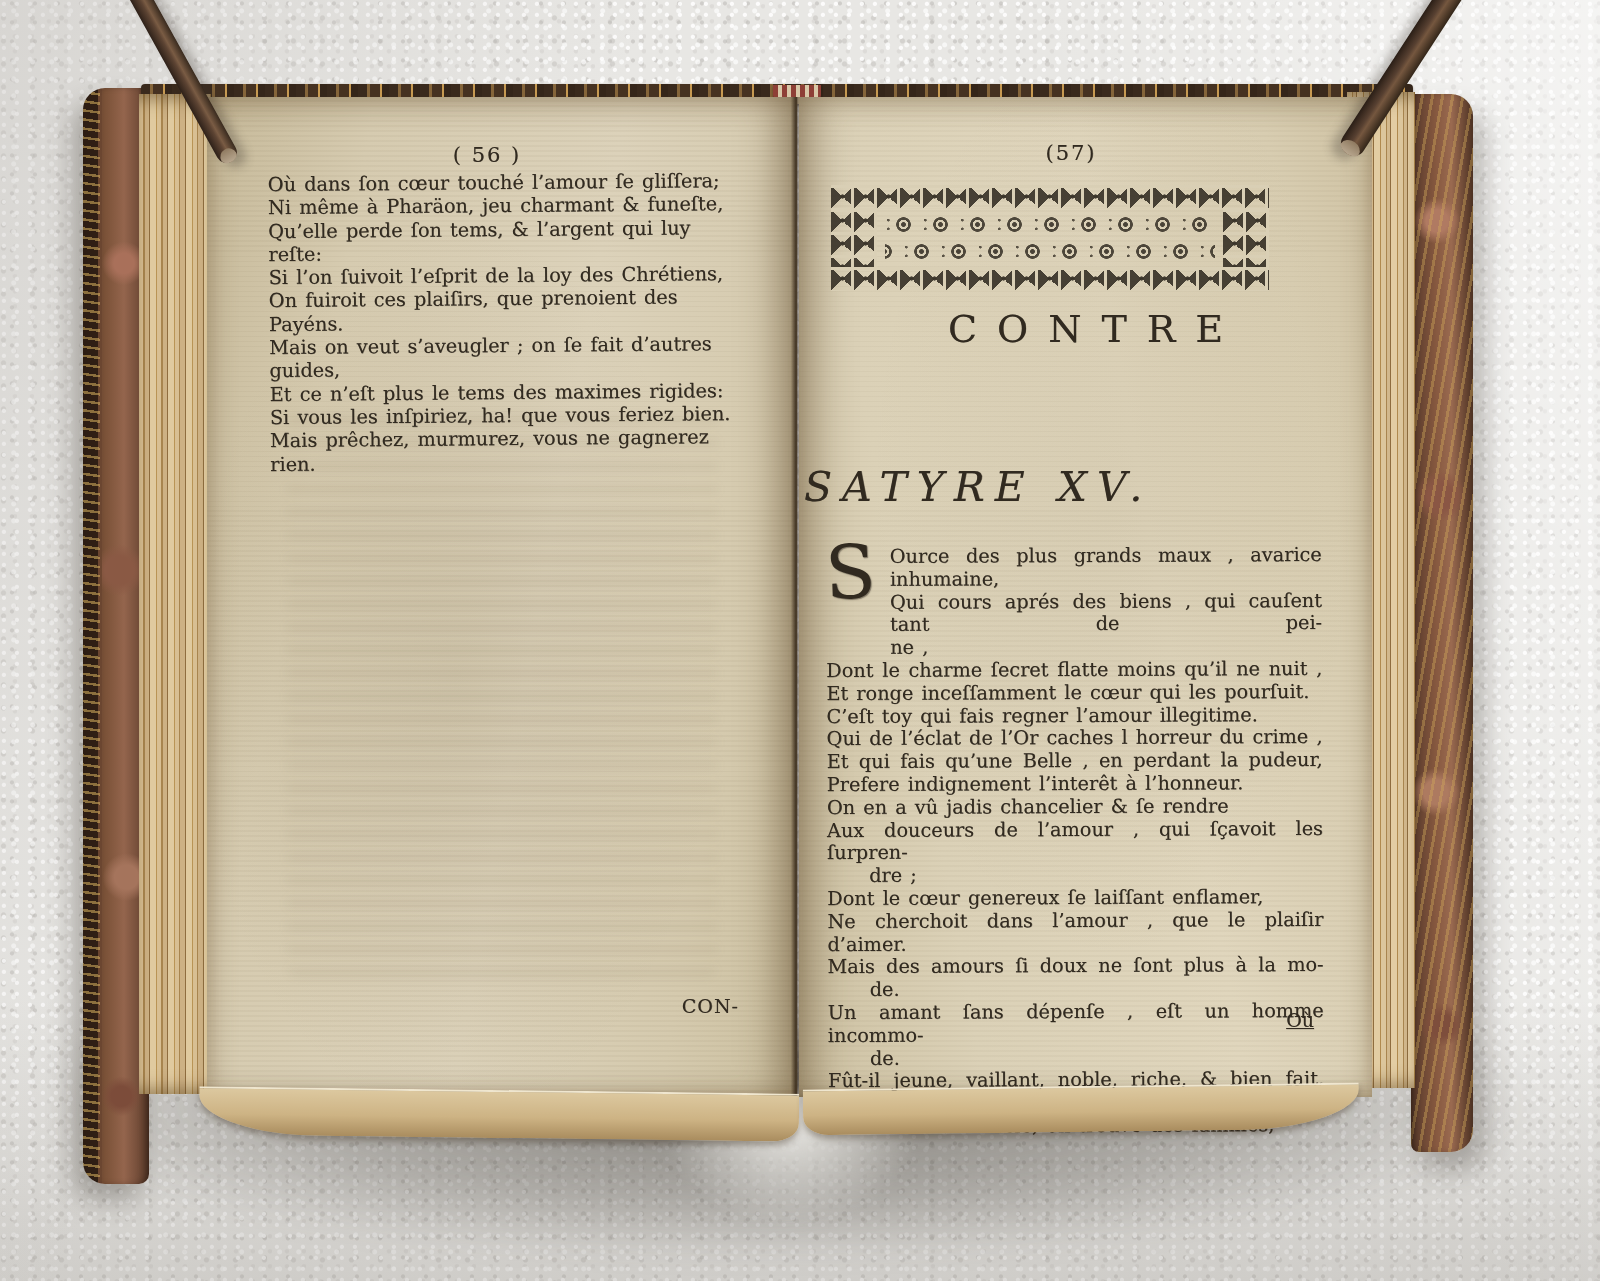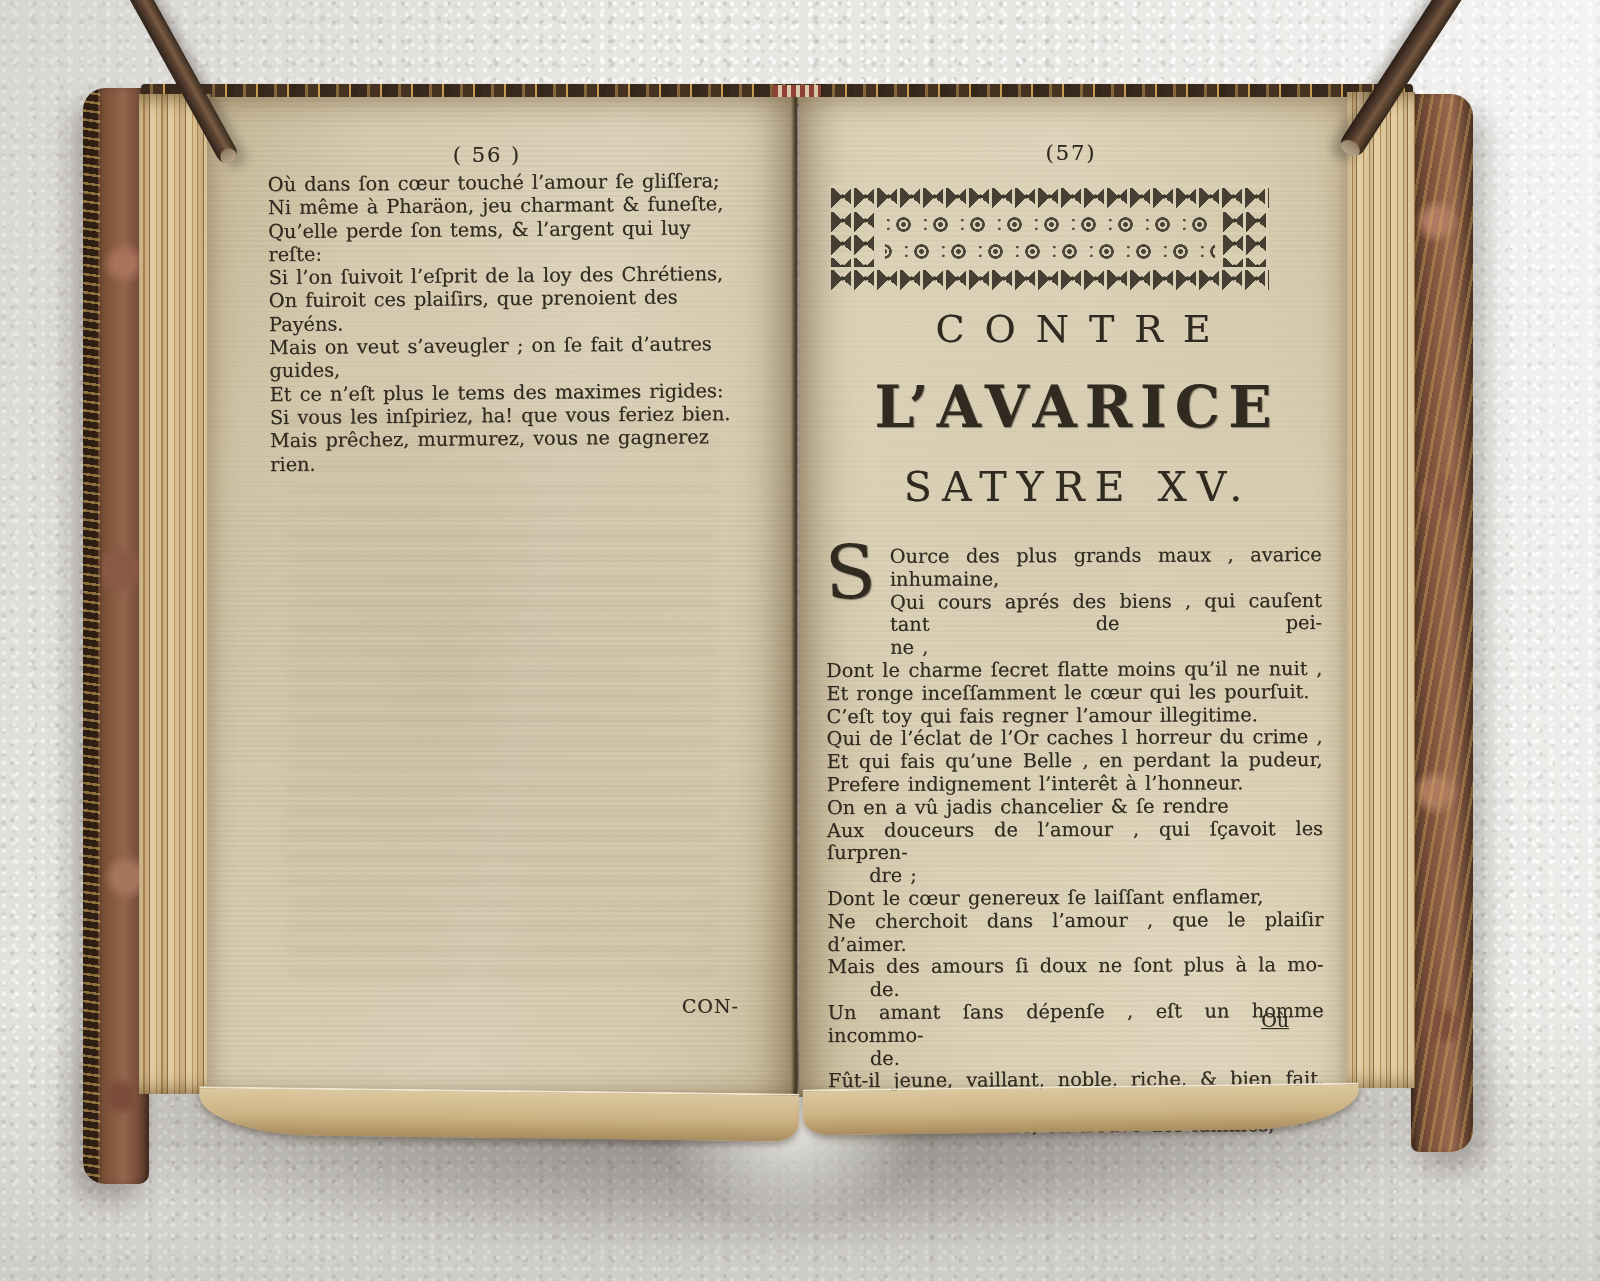--- a/index.html
+++ b/index.html
@@ -103,20 +103,21 @@
     left:660px;width:548px;
     background:
       repeating-linear-gradient(0deg, rgba(101,85,55,.045) 0 1.5px, rgba(0,0,0,0) 1.5px 5px),
       radial-gradient(ellipse at 55% 40%, rgba(120,105,70,.08) 0%, rgba(0,0,0,0) 55%),
       linear-gradient(80deg,#cdc1a2 0%, #dbd1b7 25%, #e0d6bd 60%, #d8cdb1 85%, #cfc2a3 100%);
     box-shadow:
       inset 30px 0 40px -18px rgba(88,66,36,.5),
       inset -20px 0 26px -16px rgba(120,95,60,.38),
       inset 0 22px 26px -16px rgba(115,92,58,.32),
       inset 0 -18px 22px -14px rgba(115,92,58,.3);
+    padding-left: 25px;
   }
   .gutter{
     position:absolute;left:652px;top:13px;width:10px;height:1000px;
     background:linear-gradient(90deg, rgba(60,45,25,.05), rgba(43,30,16,.8) 50%, rgba(60,45,25,.05));
   }
   .bottom-band{position:absolute;background:linear-gradient(180deg,#dcc89f 0%,#cdb384 55%,#a98c5e 100%);box-shadow:0 4px 6px rgba(50,35,18,.35);}
   .bottom-band.bl{left:60px;bottom:2px;width:600px;height:46px;border-radius:0 0 26px 120px/0 0 18px 40px;transform:rotate(.7deg);border-top:2px solid #efe6cf;}
   .bottom-band.br{left:664px;bottom:8px;width:556px;height:44px;border-radius:0 0 120px 26px/0 0 40px 18px;transform:rotate(-.7deg);border-top:2px solid #efe6cf;}
   .showthrough{
     position:absolute;left:80px;top:310px;width:430px;height:570px;border-radius:10px;
@@ -137,21 +138,21 @@
   .line.ind{padding-left:42px;}
   .dropcap{
     position:absolute;left:26px;top:440px;font-size:74px;line-height:70px;
     transform:rotate(-2deg);text-shadow:1px 1px 1.2px rgba(49,42,32,.55);
   }
   .catchword{position:absolute;font-size:19px;}
   .page-left .catchword{top:898px;right:58px;letter-spacing:1px;}
   .page-right .catchword{top:912px;right:58px;text-decoration:underline;}
   .t-contre{position:absolute;top:210px;left:0;width:100%;text-align:center;font-size:38px;letter-spacing:20px;margin-left:10px;}
   .t-avarice{position:absolute;top:276px;left:0;width:100%;text-align:center;font-size:57px;letter-spacing:8px;margin-left:4px;font-weight:bold;text-shadow:1px 1px 1px rgba(49,42,32,.45);}
-  .t-satyre{position:absolute;top:366px;left:0;width:100%;text-align:center;font-size:41px;letter-spacing:10px;margin-left:5px;}
+  .t-satyre{position:absolute;top:366px;left:0;width:100%;font-size:41px;font-style:italic;letter-spacing:10px;margin-left:5px;}
   
   .orn{position:absolute;left:32px;top:88px;width:438px;height:106px;display:flex;flex-direction:column;filter:blur(.4px);opacity:.93;}
   .orn-tile{
     background-image:
       repeating-linear-gradient(90deg, rgba(0,0,0,0) 0 20.5px, #dad0b6 20.5px 23px),
       repeating-linear-gradient(0deg, rgba(0,0,0,0) 0 20.5px, #dad0b6 20.5px 23px),
       radial-gradient(circle at 50% 50%, rgba(46,40,31,.95) 1.8px, rgba(0,0,0,0) 2.4px),
       conic-gradient(from 45deg at 50% 50%, rgba(46,40,31,.92) 0 25%, rgba(0,0,0,0) 0 50%, rgba(46,40,31,.92) 0 75%, rgba(0,0,0,0) 0);
     background-size:23px 23px;
   }
@@ -236,21 +237,20 @@
           <div class="orn-center">
             <div class="orn-circles r1"></div>
             <div class="orn-circles r2"></div>
           </div>
           <div class="orn-cap orn-tile"></div>
         </div>
         <div class="orn-row orn-tile"></div>
       </div>
 
       <div class="t-contre ink">CONTRE</div>
-      <div class="t-avarice ink">L’AVARICE</div>
       <div class="t-satyre ink">SATYRE XV.</div>
 
       <div class="dropcap ink">S</div>
       <div class="poem poem-right ink">
         <div class="line dc j">Ource des plus grands maux , avarice inhumaine,</div>
         <div class="line dc j">Qui cours aprés des biens , qui cauſent tant de pei-</div>
         <div class="line dc">ne ,</div>
         <div class="line j">Dont le charme ſecret flatte moins qu’il ne nuit ,</div>
         <div class="line">Et ronge inceſſamment le cœur qui les pourſuit.</div>
         <div class="line">C’eſt toy qui fais regner l’amour illegitime.</div>

